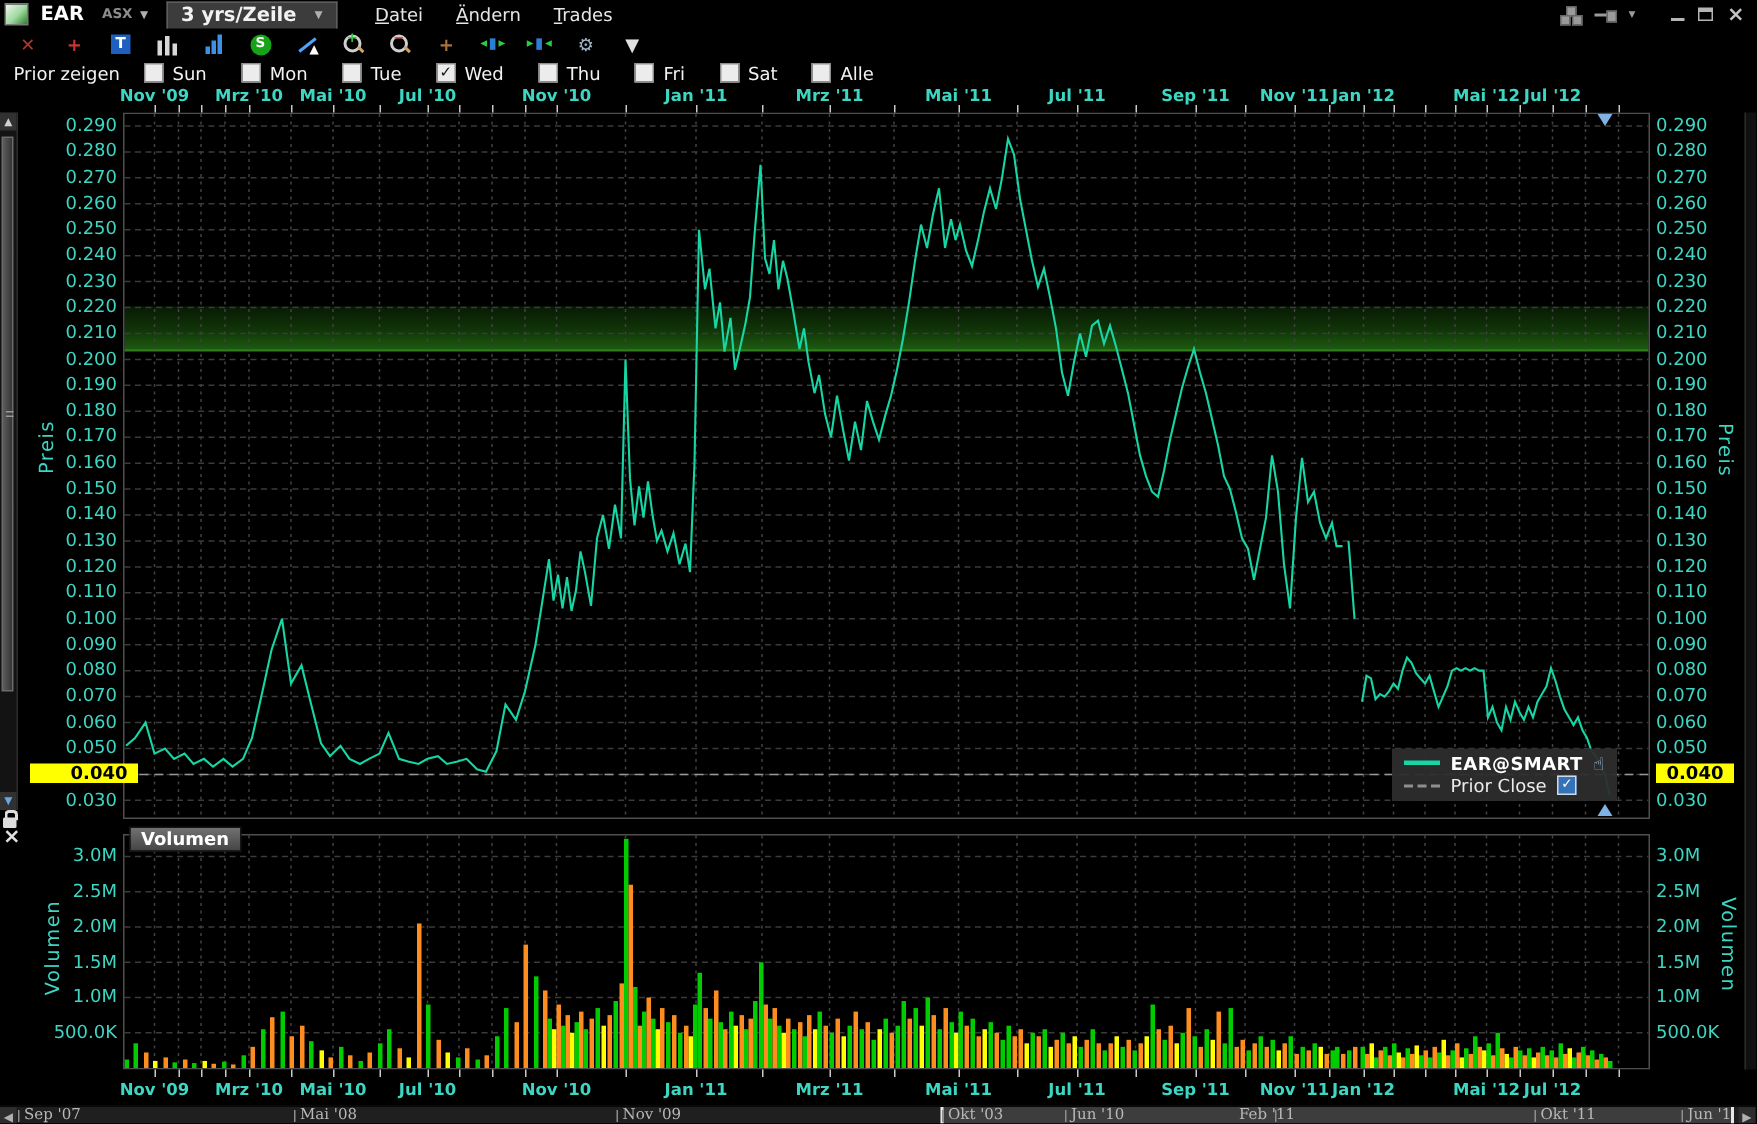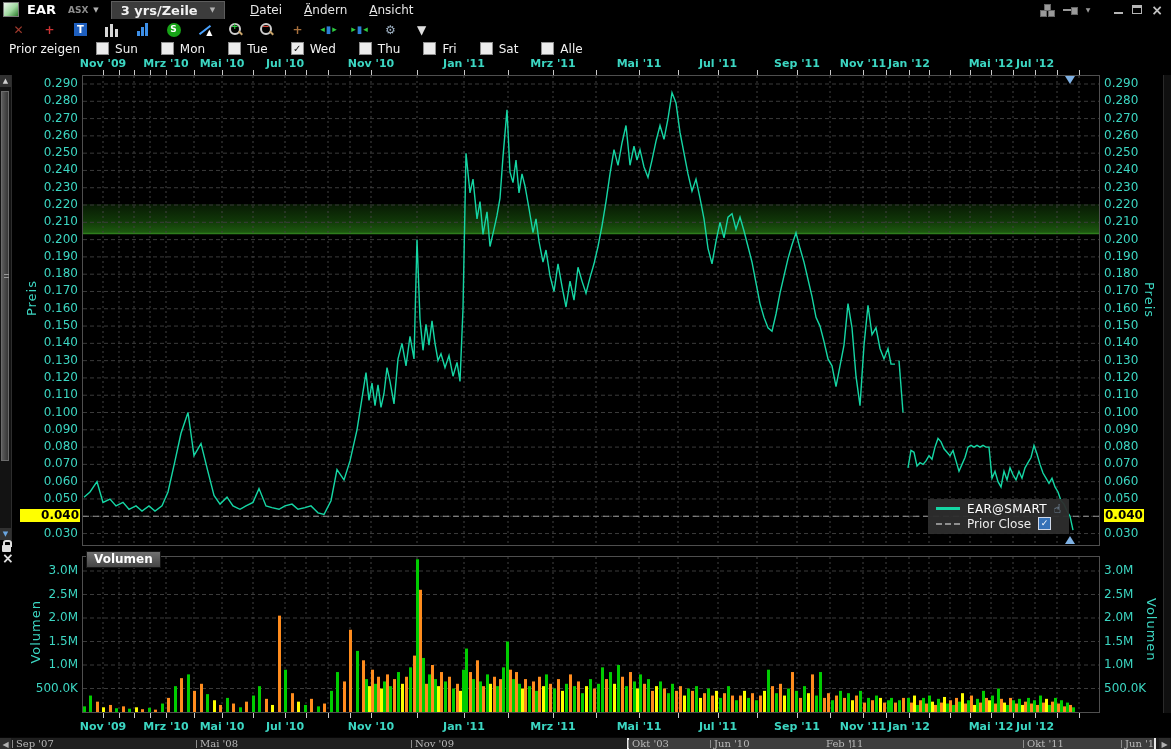--- a/index.html
+++ b/index.html
@@ -52,35 +52,35 @@
   
   .trades{position:absolute;left:0;top:40px;height:17px;display:flex;align-items:center;font-size:12px;color:#f2f2f2;}
   .trades .lbl{margin:0 16px 0 9px;}
   .day{display:flex;align-items:center;gap:6px;margin-right:23px;}
   .cb{width:11px;height:11px;background:#ececec;border:1px solid #8f8f8f;display:flex;align-items:center;justify-content:center;font-size:10px;font-weight:bold;color:#111;line-height:1;}
   
   .date-label{position:absolute;transform:translateX(-50%);font-size:11px;font-weight:bold;color:#3cd6c2;white-space:nowrap;}
   .tick{position:absolute;width:1px;height:5px;background:#c9c9c9;}
   .price-label{position:absolute;font-size:12px;color:#3cd6c2;line-height:13px;white-space:nowrap;}
   .price-label.right{text-align:left;}
-  .price-label.hl{background:#ffff00;color:#000;padding:0 1px;font-weight:bold;}
+  .price-label.hl{background:#ffff00;color:#000;padding:0 7px;font-weight:bold;}
   .vtitle{position:absolute;color:#3cd6c2;font-size:13px;letter-spacing:1px;}
   .vtitle.up{writing-mode:vertical-rl;transform:rotate(180deg);}
   .vtitle.down{writing-mode:vertical-rl;}
   .plot{position:absolute;left:82px;background:#000;}
   #price-plot{top:75px;width:1018px;height:471px;}
   #vol-plot{top:556px;width:1018px;height:157px;}
   .vol-badge{position:absolute;left:86px;top:551px;background:linear-gradient(#717171,#454545);
              border:1px solid #141414;color:#fff;font-weight:bold;font-size:12px;padding:0 7px;line-height:15px;z-index:4;}
   
   .legend{position:absolute;left:928px;top:499px;background:rgba(45,45,45,0.95);padding:2px 8px 3px 8px;z-index:5;}
   .legend-row{display:flex;align-items:center;gap:7px;height:15px;}
   .sample-line{width:24px;height:0;border-top:3px solid #15d6a4;}
   .sample-dash{width:24px;height:0;border-top:2px dashed #8f8f8f;}
-  .legend .t1{font-weight:normal;font-size:12px;color:#fff;letter-spacing:.3px;}
+  .legend .t1{font-weight:bold;font-size:12px;color:#fff;letter-spacing:.3px;}
   .legend .t2{font-size:12px;color:#ececec;}
   .hand{color:#9fc0e0;font-size:12px;}
   .legend-cb{width:11px;height:11px;background:#3572b8;border:1px solid #d0d9e8;color:#fff;font-size:9px;display:flex;align-items:center;justify-content:center;line-height:1;}
   .marker{position:absolute;width:0;height:0;border-left:5px solid transparent;border-right:5px solid transparent;z-index:6;}
   .marker.down{border-top:8px solid #7fb2e5;}
   .marker.up{border-bottom:8px solid #7fb2e5;}
   
   .vscroll{position:absolute;left:0;top:75px;width:11px;height:465px;background:#131313;border-right:1px solid #2d2d2d;}
   .vs-btn{position:absolute;left:0;width:11px;height:12px;background:#313131;color:#d0d0d0;font-size:7px;display:flex;align-items:center;justify-content:center;}
   .vs-btn.down{top:453px;color:#6aa6e0;}
@@ -107,21 +107,21 @@
     <span class="sym">EAR</span>
     <span class="exch">ASX</span>
     <span class="caret">▼</span>
     <div class="period-tab">
       <span>3 yrs/Zeile</span>
       <span class="caret">▼</span>
     </div>
     <div class="menus">
       <span class="menu-item">Datei</span>
       <span class="menu-item">Ändern</span>
-      <span class="menu-item">Ansicht</span>
+      <span class="menu-item">Trades</span>
     </div>
     <div class="win-controls">
       <div class="cubes">
           <span></span>
           <span></span>
           <span></span>
         </div>
       <div class="pin">
           <span class="stem"></span>
           <span class="head"></span>

